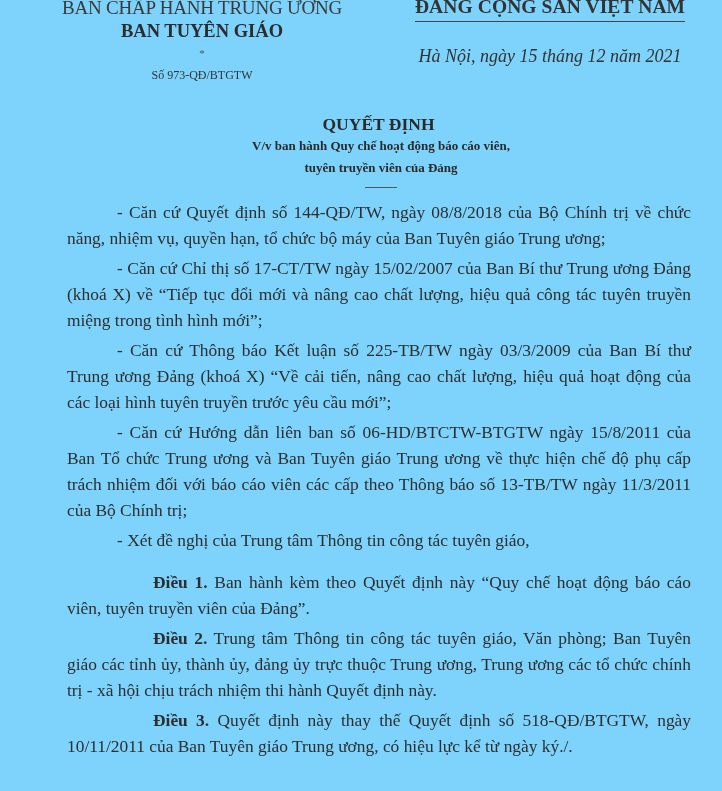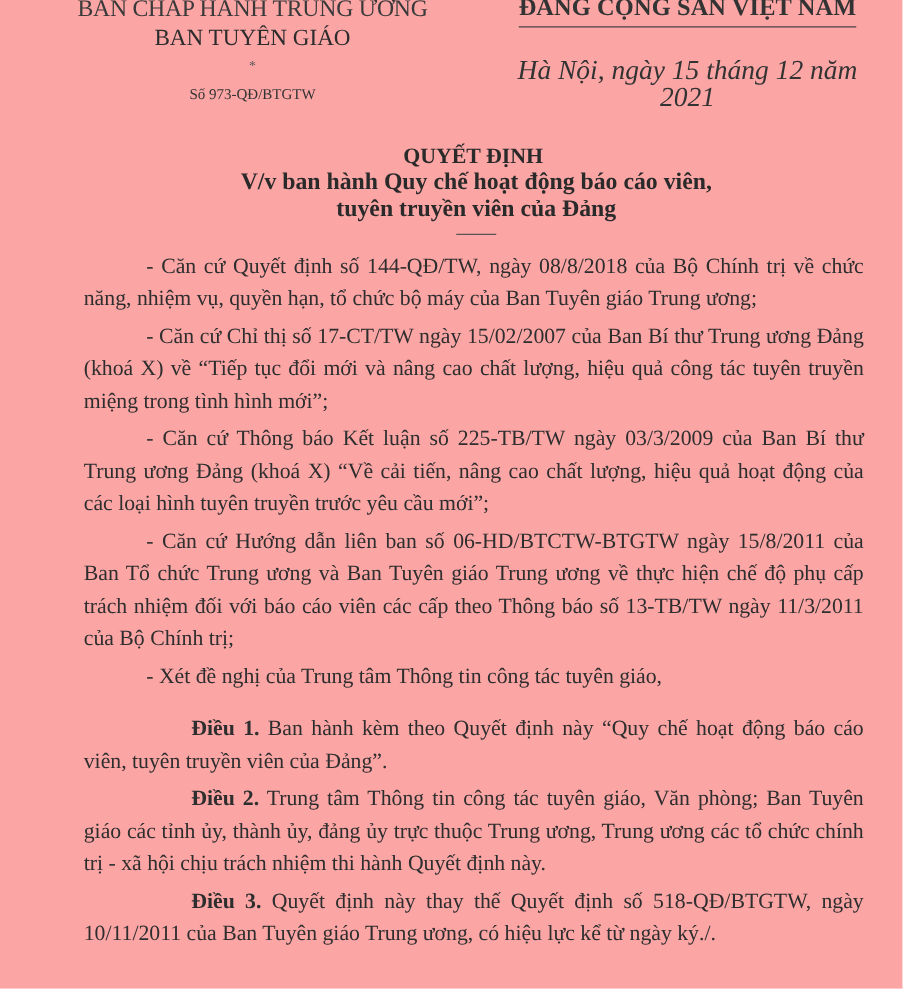--- a/index.html
+++ b/index.html
@@ -12,38 +12,38 @@
       height: 791px;
       overflow: hidden;
       position: relative;
       font-family: "Liberation Serif", "DejaVu Serif", serif;
       color: #2a2a2a;
     }
     .page {
       position: absolute;
       left: 0; top: 0;
       width: 722px; height: 791px;
-      background: #fca5a5;
+      background: #7dd3fc;
     }
     .hdr-left {
       position: absolute;
       left: 52px;
       top: -4px;
       width: 300px;
       text-align: center;
     }
     .hdr-left .org {
       font-size: 19px;
       letter-spacing: -0.2px;
       line-height: 24px;
       color: #3a3a3a;
     }
     .hdr-left .dept {
       font-size: 18.5px;
-      font-weight: normal;
+      font-weight: bold;
       line-height: 22px;
       margin-top: 0px;
       color: #2c2c2c;
     }
     .hdr-left .star {
       font-size: 11px;
       line-height: 22px;
       color: #555;
     }
     .hdr-left .docno {
@@ -65,42 +65,42 @@
       color: #333;
       letter-spacing: 0.1px;
     }
     .hdr-right .rule {
       width: 270px;
       height: 1px;
       background: #444;
       margin: 1px auto 0 auto;
     }
     .hdr-right .date {
-      font-size: 22px;
+      font-size: 18px;
       font-style: italic;
       line-height: 22px;
       margin-top: 23px;
       color: #333;
     }
     .title-block {
       position: absolute;
       left: 0;
       top: 113px;
       width: 722px;
       text-align: center;
     }
     .title-block .t1 {
       font-size: 17.5px;
       font-weight: bold;
       line-height: 22px;
       margin-left: 35px;
       color: #2a2a2a;
     }
     .title-block .t2, .title-block .t3 {
-      font-size: 19px;
+      font-size: 13px;
       font-weight: bold;
       line-height: 22px;
       margin-left: 40px;
       color: #2a2a2a;
     }
     .title-block .short-rule {
       width: 32px;
       height: 1px;
       background: #555;
       margin: 8px auto 0 auto;

